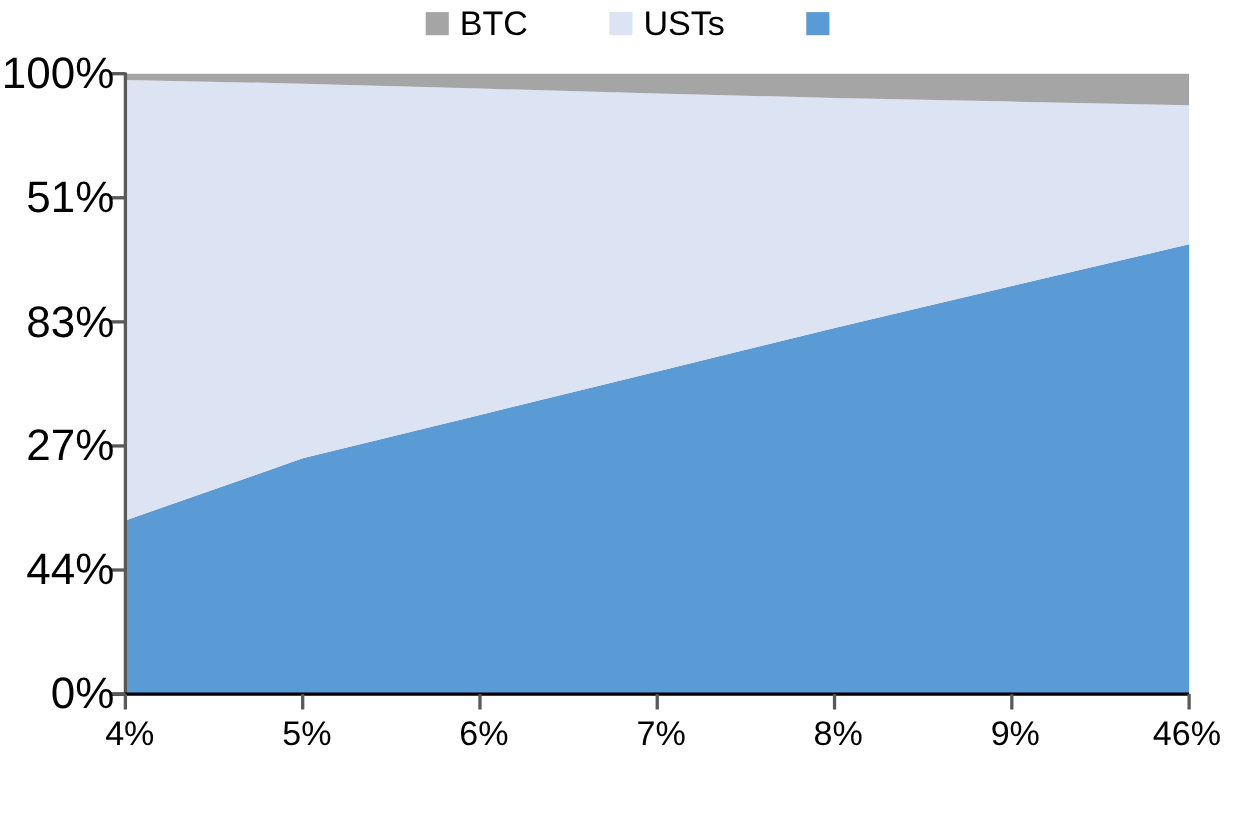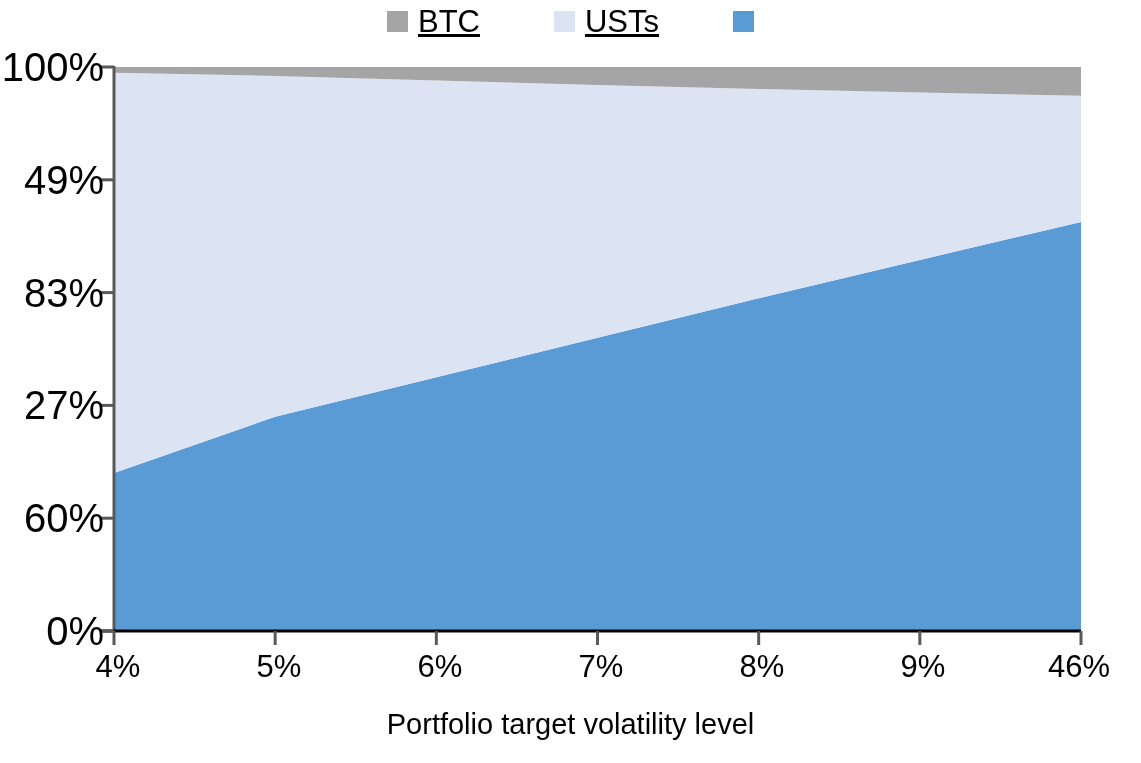--- a/index.html
+++ b/index.html
@@ -26,21 +26,20 @@
   
   .legend {
     position: absolute;
     left: 0;
     top: 6px;
     width: 1141px;
     display: flex;
     justify-content: center;
     align-items: center;
     gap: 74px;
-    text-decoration: underline;
   }
   .legend-item {
     display: flex;
     align-items: center;
     gap: 10px;
   }
   .legend-swatch {
     width: 21px;
     height: 21px;
     display: inline-block;
@@ -148,32 +147,31 @@
         <line x1="436.3333333333333" y1="631" x2="436.3333333333333" y2="645" stroke="#595959" stroke-width="3"></line>
         <line x1="597.5" y1="631" x2="597.5" y2="645" stroke="#595959" stroke-width="3"></line>
         <line x1="758.6666666666666" y1="631" x2="758.6666666666666" y2="645" stroke="#595959" stroke-width="3"></line>
         <line x1="919.8333333333334" y1="631" x2="919.8333333333334" y2="645" stroke="#595959" stroke-width="3"></line>
         <line x1="1081" y1="631" x2="1081" y2="645" stroke="#595959" stroke-width="3"></line>
       </svg>
   </div>
 
   <div class="y-axis-labels">
     <div class="ytick" style="top:52px">100%</div>
-    <div class="ytick" style="top:165px">49%</div>
+    <div class="ytick" style="top:165px">51%</div>
     <div class="ytick" style="top:278px">83%</div>
     <div class="ytick" style="top:390px">27%</div>
-    <div class="ytick" style="top:503px">60%</div>
+    <div class="ytick" style="top:503px">44%</div>
     <div class="ytick" style="top:616px">0%</div>
   </div>
 
   <div class="x-axis-labels">
     <div class="xtick" style="left:118px">4%</div>
     <div class="xtick" style="left:279px">5%</div>
     <div class="xtick" style="left:440px">6%</div>
     <div class="xtick" style="left:601px">7%</div>
     <div class="xtick" style="left:762px">8%</div>
     <div class="xtick" style="left:923px">9%</div>
     <div class="xtick" style="left:1079px">46%</div>
   </div>
 
-  <div class="x-axis-title">Portfolio target volatility level</div>
 
 </div>
 
 </body></html>

